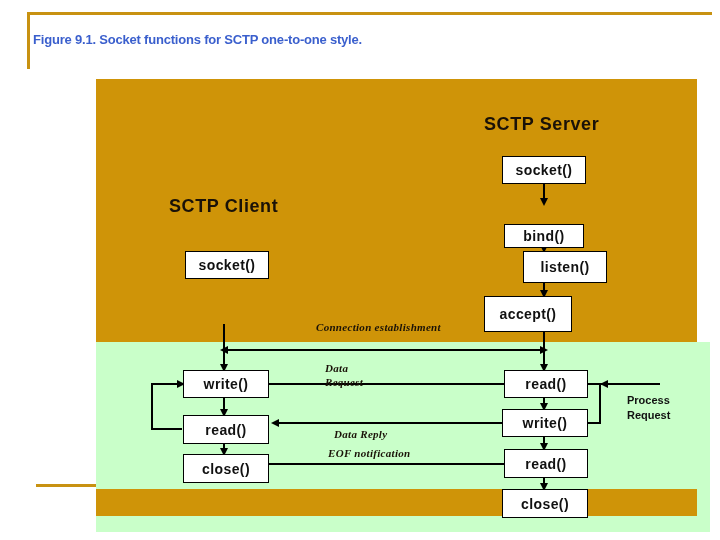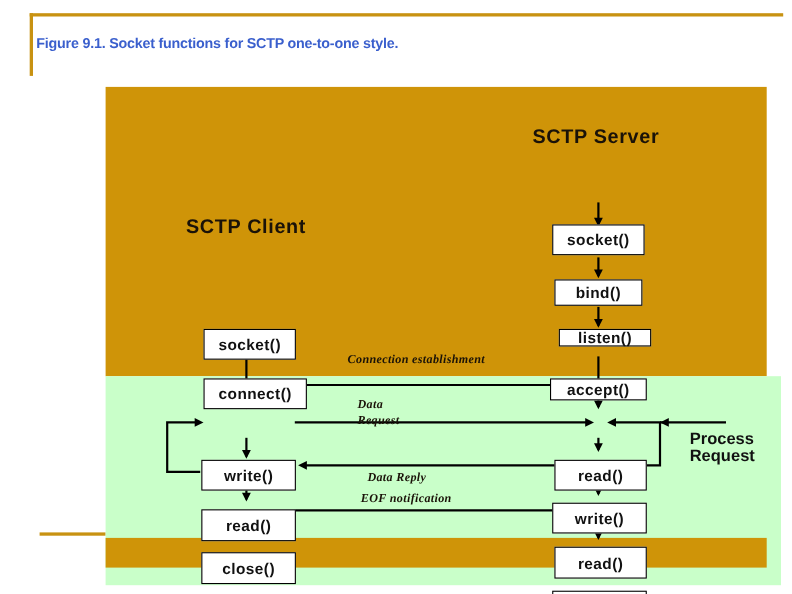--- a/index.html
+++ b/index.html
@@ -71,21 +71,20 @@
     background: #ffffff;
     border: 1.6px solid #000000;
     box-sizing: border-box;
     display: flex;
     align-items: center;
     justify-content: center;
     font-size: 14px;
     font-weight: bold;
     color: #111111;
     letter-spacing: 0.4px;
-    margin-top: 48px;
   }
 
   
   .lbl {
     position: absolute;
     font-size: 18px;
     font-weight: bold;
     color: #1a1208;
     letter-spacing: 0.6px;
     white-space: nowrap;
@@ -95,21 +94,21 @@
     font-family: "Liberation Serif", serif;
     font-style: italic;
     font-weight: bold;
     font-size: 11px;
     color: #1a1208;
     letter-spacing: 0.3px;
     white-space: nowrap;
   }
   .lbl-proc {
     position: absolute;
-    font-size: 15px;
+    font-size: 11px;
     font-weight: bold;
     color: #111111;
     line-height: 14px;
     white-space: nowrap;
   }
 
   svg.overlay {
     position: absolute;
     left: 0; top: 0;
     width: 720px; height: 540px;
@@ -203,30 +202,29 @@
       <polygon points="552,384 560,380 560,388"></polygon>
 
       <polygon points="600,384 608,380 608,388"></polygon>
     </g>
   </svg>
 
   <div class="lbl" style="left:169px; top:196px;">SCTP Client</div>
   <div class="lbl" style="left:484px; top:114px;">SCTP Server</div>
 
   <div class="nbox" style="left:502px; top:156px; width:84px; height:28px;">socket()</div>
-  <div class="nbox" style="left:504px; top:206px; width:80px; height:24px;text-align:center;">bind()</div>
-  <div class="nbox" style="left:508px; top:251px; width:84px; height:16px;">listen()</div>
-  <div class="nbox" style="left:500px; top:296px; width:88px; height:20px;">accept()</div>
+  <div class="nbox" style="left:504px; top:224px; width:80px; height:24px;text-align:center;">bind()</div>
+  <div class="nbox" style="left:523px; top:251px; width:84px; height:32px;">listen()</div>
+  <div class="nbox" style="left:484px; top:296px; width:88px; height:36px;">accept()</div>
   <div class="nbox" style="left:504px; top:370px; width:84px; height:28px;">read()</div>
   <div class="nbox" style="left:502px; top:409px; width:86px; height:28px;">write()</div>
   <div class="nbox" style="left:504px; top:449px; width:84px; height:29px;">read()</div>
   <div class="nbox" style="left:502px; top:489px; width:86px; height:29px;">close()</div>
 
   <div class="nbox" style="left:185px; top:251px; width:84px; height:28px;">socket()</div>
-  <div class="nbox" style="left:185px; top:296px; width:94px; height:28px;">connect()</div>
   <div class="nbox" style="left:183px; top:370px; width:86px; height:28px;">write()</div>
   <div class="nbox" style="left:183px; top:415px; width:86px; height:29px;">read()</div>
   <div class="nbox" style="left:183px; top:454px; width:86px; height:29px;">close()</div>
 
   <div class="lbl-italic" style="left:316px; top:321px;text-align:center;">Connection establishment</div>
 
   <div class="lbl-italic" style="left:325px; top:362px;">Data</div>
   <div class="lbl-italic" style="left:325px; top:376px;">Request</div>
 
   <div class="lbl-italic" style="left:334px; top:428px;">Data Reply</div>

